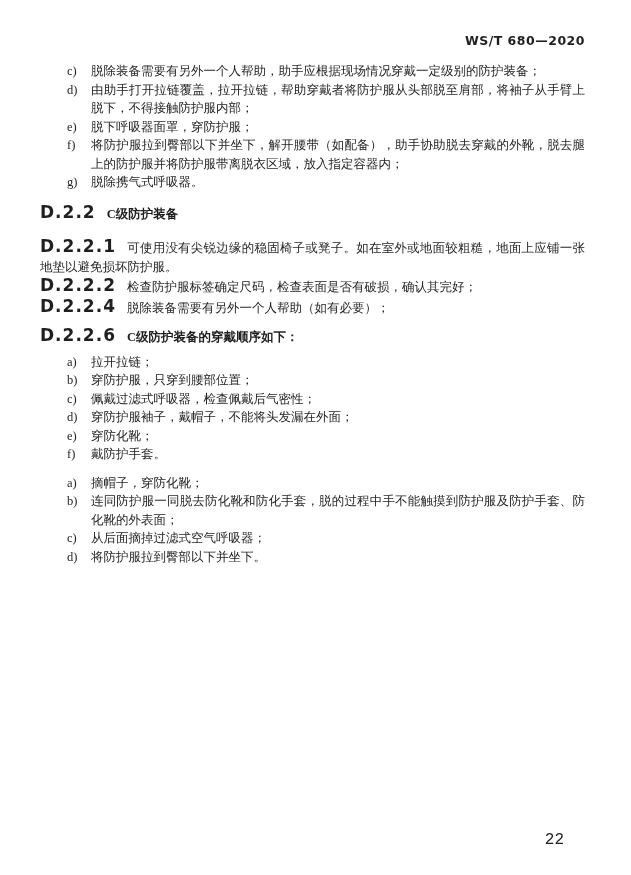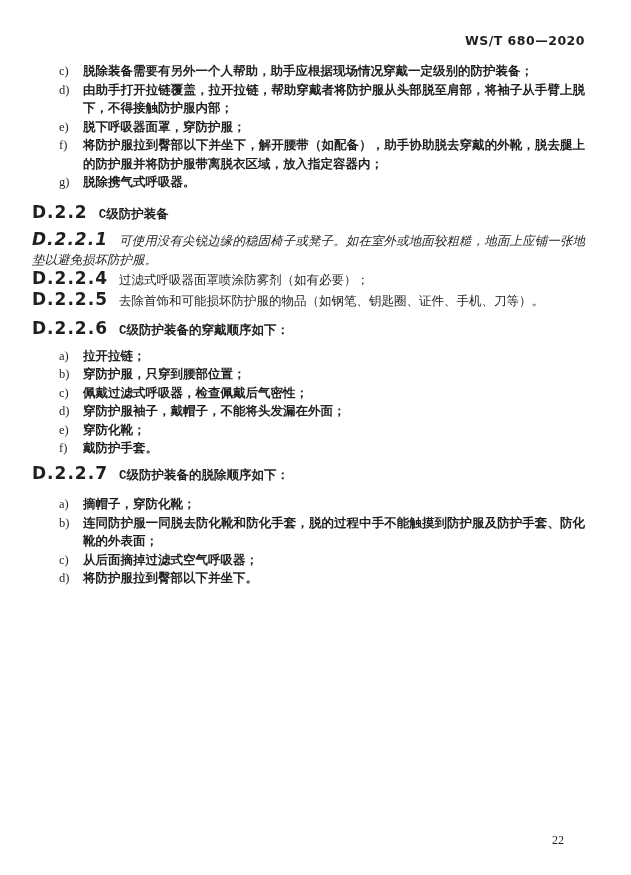--- a/index.html
+++ b/index.html
@@ -6,75 +6,74 @@
   .page {
     position: relative;
     width: 631px;
     height: 875px;
     background: #ffffff;
     color: #1f1f1f;
     font-family: "Liberation Serif", serif;
     font-size: 12.5px;
     line-height: 18.5px;
     box-sizing: border-box;
-    padding: 34px 46px 0 32px;
+    padding: 34px 46px 0 40px;
     overflow: hidden;
   }
   .doc-header {
     text-align: right;
     font-family: "DejaVu Sans", "Liberation Sans", sans-serif;
     font-weight: bold;
     font-size: 12.5px;
     line-height: 14px;
     letter-spacing: 0.5px;
   }
   .list { margin: 0; padding-left: 27px; }
   .li { display: flex; }
   .li-label {
     flex: 0 0 24px;
     width: 24px;
   }
   .li-text {
     flex: 1;
     text-align: justify;
-    font-weight: bold;
   }
   .clause {
     margin: 0;
     text-align: justify;
   }
   .clause-num {
     font-family: "DejaVu Sans", "Liberation Sans", sans-serif;
     font-weight: bold;
     font-size: 17px;
     letter-spacing: 1px;
     margin-right: 11px;
     white-space: nowrap;
   }
   .section-heading { margin: 0; }
   .section-title {
-    font-family: Liberation Mono, monospace;
+    font-family: Liberation Serif, serif;
     font-weight: bold;
     font-size: 12.5px;
     text-align: center;
   }
   .mt-list1 { margin-top: 14px; }
   .mt-h22 { margin-top: 11px; }
-  .mt-c1 { margin-top: 6px; font-style: italic; }
+  .mt-c1 { margin-top: 14px; }
   .mt-h226 { margin-top: 9px; }
   .mt-list2 { margin-top: 6px; }
   .mt-h227 { margin-top: 6px; }
   .mt-list3 { margin-top: 10px; }
   .page-number {
     position: absolute;
     top: 833px;
     right: 67px;
-    font-size: 12px;
+    font-size: 16px;
     line-height: 14px;
-    font-family: Liberation Serif, serif;
+    font-family: Liberation Mono, monospace;
   }
 </style>
 </head>
 <body>
 
 <div class="page">
 
   <div class="doc-header">WS/T 680—2020</div>
 
   <div class="list mt-list1">
@@ -101,24 +100,24 @@
   </div>
 
   <p class="section-heading mt-h22">
     <span class="clause-num">D.2.2</span><span class="section-title">C级防护装备</span>
   </p>
 
   <p class="clause mt-c1">
     <span class="clause-num">D.2.2.1</span><span>可使用没有尖锐边缘的稳固椅子或凳子。如在室外或地面较粗糙，地面上应铺一张地垫以避免损坏防护服。</span>
   </p>
   <p class="clause">
-    <span class="clause-num">D.2.2.4</span><span>过滤式呼吸器面罩喷涂防雾剂（如有必要）；</span>
+    <span class="clause-num">D.2.2.2</span><span>检查防护服标签确定尺码，检查表面是否有破损，确认其完好；</span>
   </p>
   <p class="clause">
-    <span class="clause-num">D.2.2.5</span><span>去除首饰和可能损坏防护服的物品（如钢笔、钥匙圈、证件、手机、刀等）。</span>
+    <span class="clause-num">D.2.2.4</span><span>脱除装备需要有另外一个人帮助（如有必要）；</span>
   </p>
 
   <p class="section-heading mt-h226">
     <span class="clause-num">D.2.2.6</span><span class="section-title">C级防护装备的穿戴顺序如下：</span>
   </p>
 
   <div class="list mt-list2">
     <div class="li">
       <span class="li-label">a)</span>
       <div class="li-text">拉开拉链；</div>
@@ -138,23 +137,20 @@
     <div class="li">
       <span class="li-label">e)</span>
       <div class="li-text">穿防化靴；</div>
     </div>
     <div class="li">
       <span class="li-label">f)</span>
       <div class="li-text">戴防护手套。</div>
     </div>
   </div>
 
-  <p class="section-heading mt-h227">
-    <span class="clause-num">D.2.2.7</span><span class="section-title">C级防护装备的脱除顺序如下：</span>
-  </p>
 
   <div class="list mt-list3">
     <div class="li">
       <span class="li-label">a)</span>
       <div class="li-text">摘帽子，穿防化靴；</div>
     </div>
     <div class="li">
       <span class="li-label">b)</span>
       <div class="li-text">连同防护服一同脱去防化靴和防化手套，脱的过程中手不能触摸到防护服及防护手套、防化靴的外表面；</div>
     </div>

